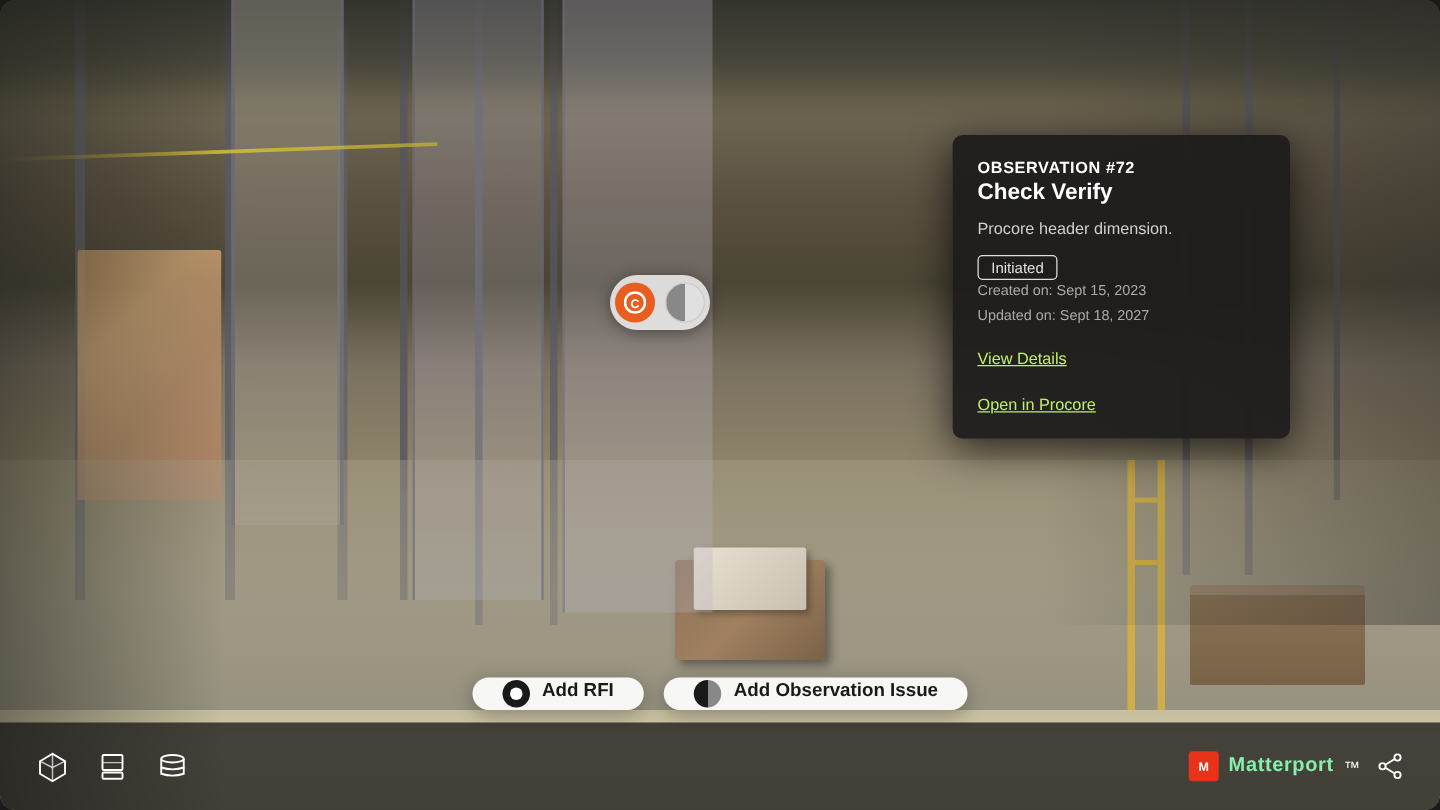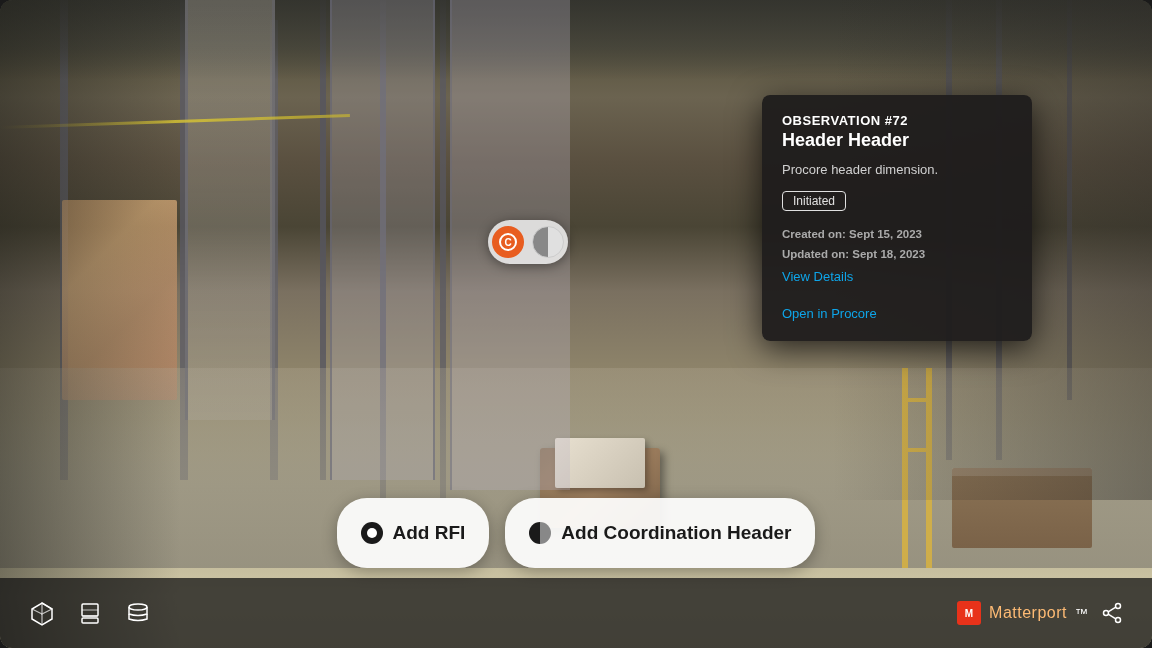--- a/index.html
+++ b/index.html
@@ -192,21 +192,21 @@
       width: 32px;
       height: 32px;
       border-radius: 50%;
       background: linear-gradient(90deg, #888 50%, #e0e0e0 50%);
       border: 1px solid #ccc;
     }
 
     
     .obs-card {
       position: absolute;
-      top: 95px;
+      top: 108px;
       right: 120px;
       width: 270px;
       background: rgba(30, 28, 28, 0.94);
       border-radius: 8px;
       padding: 18px 20px 20px;
       color: white;
       box-shadow: 0 8px 32px rgba(0,0,0,0.7);
     }
 
     .obs-number {
@@ -233,35 +233,34 @@
 
     .obs-badge {
       display: inline-block;
       background: transparent;
       border: 1.5px solid #e0e0e0;
       border-radius: 4px;
       padding: 2px 10px;
       font-size: 12px;
       font-weight: 500;
       color: #e0e0e0;
-      margin-bottom: 14px;
     }
 
     .obs-meta {
       font-size: 11.5px;
       color: #aaaaaa;
       line-height: 1.7;
-      margin-bottom: 5px;
-      font-weight: bold;
+      margin-bottom: 16px;
     }
 
     .obs-link {
       display: block;
       font-size: 13px;
-      color: #0ea5e9;
+      color: #bef264;
+      text-decoration: underline;
       margin-bottom: 10px;
       cursor: pointer;
     }
 
     .obs-link:last-child {
       margin-bottom: 0;
       margin-top: 22px;
     }
 
     
@@ -275,22 +274,22 @@
       gap: 16px;
       align-items: center;
     }
 
     .action-btn {
       display: flex;
       gap: 10px;
       background: rgba(255,255,255,0.92);
       border: none;
       border-radius: 30px;
-      padding: 24px 24px;
-      font-size: 19px;
+      padding: 2px 24px;
+      font-size: 15px;
       font-weight: 600;
       color: #1a1a1a;
       cursor: pointer;
       box-shadow: 0 4px 16px rgba(0,0,0,0.3);
       white-space: nowrap;
     }
 
     .btn-icon-black {
       width: 22px;
       height: 22px;
@@ -367,23 +366,23 @@
       border-radius: 3px;
       display: flex;
       align-items: center;
       justify-content: center;
       color: white;
       font-size: 11px;
       font-weight: 900;
     }
 
     .mp-text {
-      color: #fdba74;
+      color: #86efac;
       font-size: 16px;
-      font-weight: 400;
+      font-weight: 700;
       letter-spacing: 0.5px;
     }
 
     .share-icon {
       width: 24px;
       height: 24px;
       display: flex;
       align-items: center;
       justify-content: center;
       cursor: pointer;
@@ -437,42 +436,42 @@
       <svg width="18" height="18" viewBox="0 0 18 18">
           <circle cx="9" cy="9" r="8" fill="none" stroke="white" stroke-width="2"></circle>
           <text x="9" y="13" text-anchor="middle" fill="white" font-size="10" font-weight="bold">C</text>
         </svg>
     </div>
     <div class="icon-half"></div>
   </div>
 
   <div class="obs-card">
     <div class="obs-number">OBSERVATION #72</div>
-    <div class="obs-title">Header Header</div>
+    <div class="obs-title">Check Verify</div>
     <div class="obs-desc">Procore header dimension.</div>
     <div class="obs-badge">Initiated</div>
     <div class="obs-meta">
       <div>Created on: Sept 15, 2023</div>
-      <div>Updated on: Sept 18, 2023</div>
+      <div>Updated on: Sept 18, 2027</div>
     </div>
     <a class="obs-link">View Details</a>
     <a class="obs-link">Open in Procore</a>
   </div>
 
   <div class="bottom-bar">
     <button class="action-btn">
       <div class="btn-icon-black">
         <div style="width:10px;height:10px;border-radius:50%;background:white;"></div>
       </div>
       <span>Add RFI</span>
     </button>
 
     <button class="action-btn">
       <div class="btn-icon-coord"></div>
-      <span>Add Coordination Header</span>
+      <span>Add Observation Issue</span>
     </button>
 
   </div>
 
   <div class="bottom-toolbar">
     <div class="toolbar-left">
 
       <div class="toolbar-icon">
         <svg width="26" height="26" viewBox="0 0 26 26" fill="none">
           <polygon points="13,3 23,9 23,19 13,25 3,19 3,9" stroke="white" stroke-width="1.5" fill="none"></polygon>

